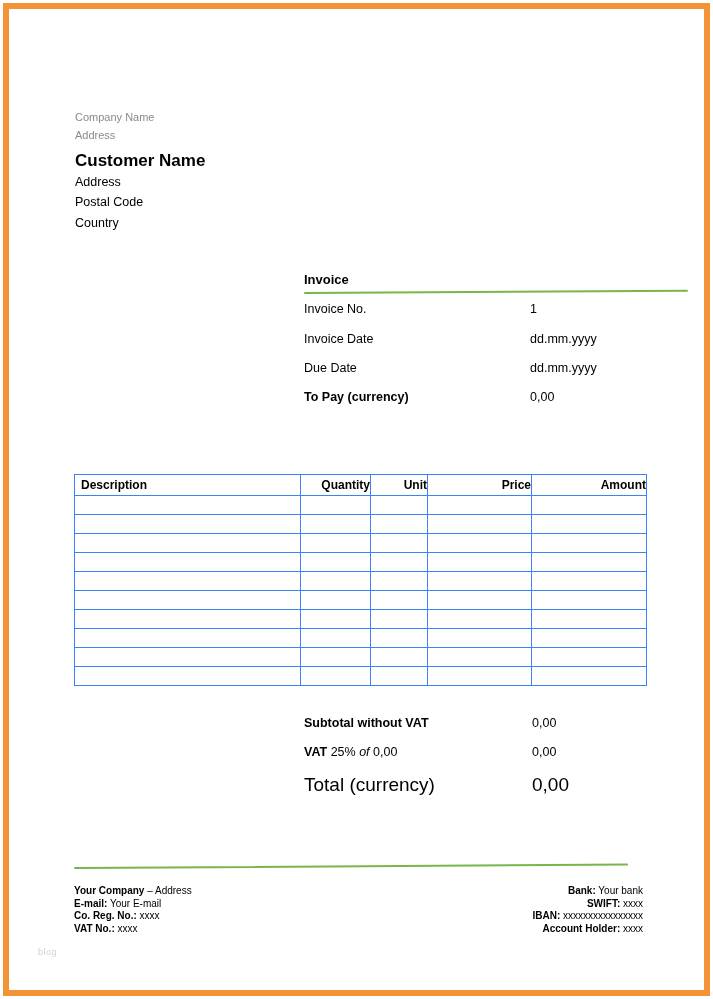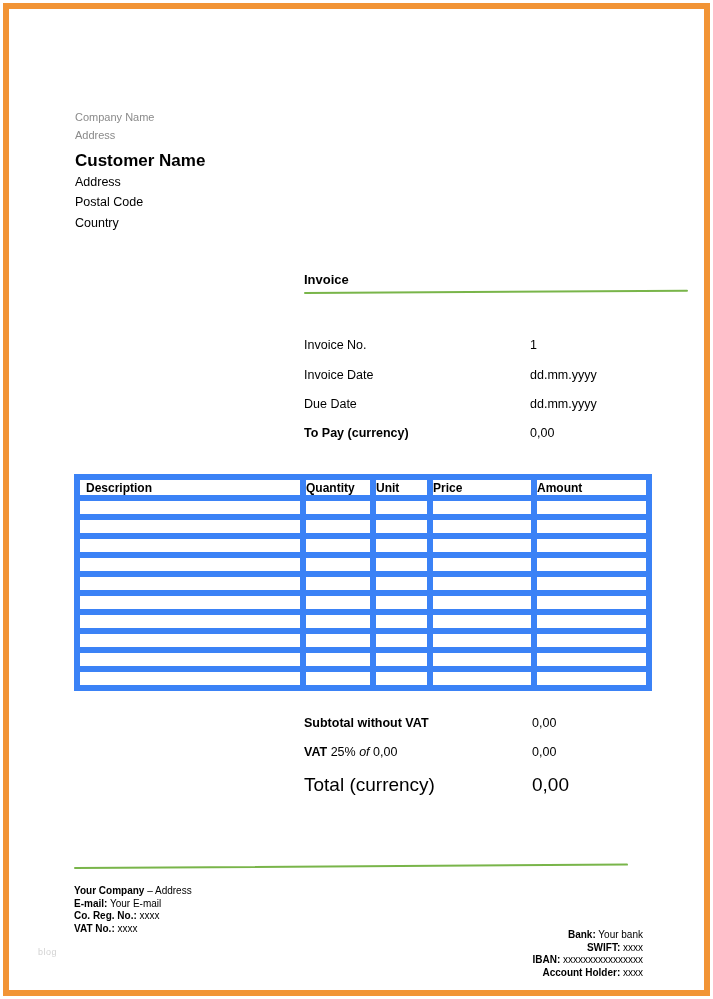--- a/index.html
+++ b/index.html
@@ -27,47 +27,47 @@
   .invoice-title { left: 304px; top: 272px; font-size: 13px; font-weight: bold; }
   .rule {
     height: 2px; background: var(--accent, #79b54a);
     transform-origin: left center; transform: rotate(-0.35deg);
     border-radius: 2px;
   }
   .rule-invoice { left: 304px; top: 292px; width: 384px; }
   .rule-footer  { left: 74px;  top: 867px; width: 554px; }
 
   .inv-fields { left: 304px; top: 302px; width: 384px; font-size: 12.5px; }
-  .inv-row { position: absolute; left: 0; width: 100%; height: 20px; margin-top: 36px; }
+  .inv-row { position: absolute; left: 0; width: 100%; height: 20px; }
   .inv-row .val { position: absolute; left: 226px; top: 0; }
   .inv-row.bold .lab { font-weight: bold; }
 
   
   .items { left: 74px; top: 474px; }
   table { border-collapse: collapse; table-layout: fixed; width: 572px; }
-  th, td { border: 6px solid #3b82f6; }
+  th, td { border: 1px solid #3b82f6; }
   th {
     height: 21px; font-size: 12px; font-weight: bold;
-    text-align: left; vertical-align: middle;
+    text-align: right; vertical-align: middle;
   }
   th.desc { text-align: left; padding-left: 6px; }
   td { height: 19px; }
 
   
   .summary { left: 304px; top: 716px; width: 384px; font-size: 12.5px; }
   .sum-row { position: absolute; left: 0; width: 100%; }
   .sum-row .val { position: absolute; left: 228px; top: 0; }
   .sum-row .lab-b { font-weight: bold; }
   .sum-row .it { font-style: italic; }
   .sum-total { font-size: 19px; font-weight: normal; }
 
   
   .footer { top: 885px; font-size: 10px; line-height: 12.6px; }
   .footer-left { left: 74px; }
-  .footer-right { right: 70px; text-align: right; margin-top: 44px; }
+  .footer-right { right: 70px; text-align: right; }
   .footer b { font-weight: bold; }
 
   .watermark { left: 38px; top: 947px; font-size: 9px; color: #d2d2d2; letter-spacing: 0.5px; }
 </style>
 </head>
 <body>
 
 <div class="frame"></div>
 
 <div class="abs sender">

